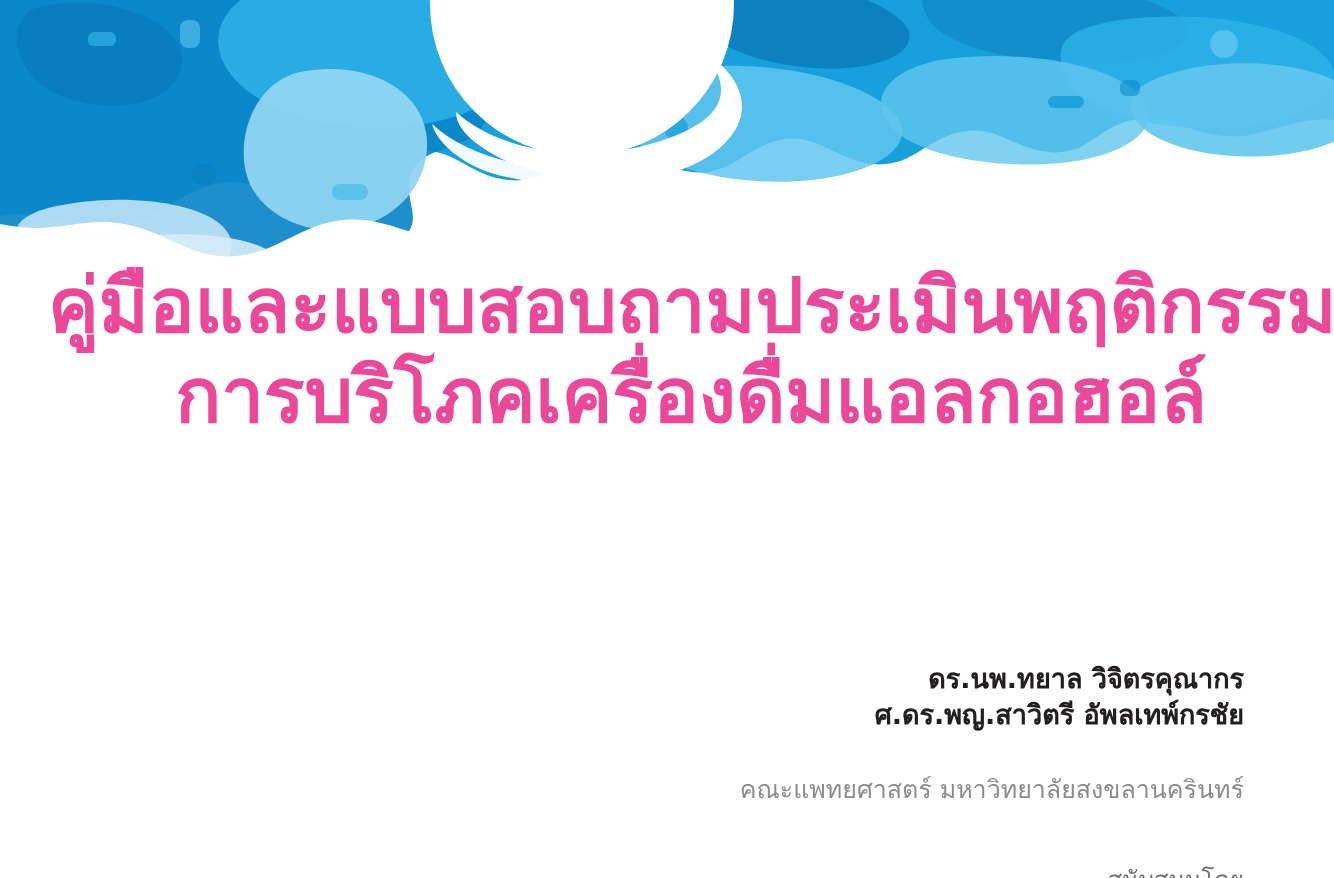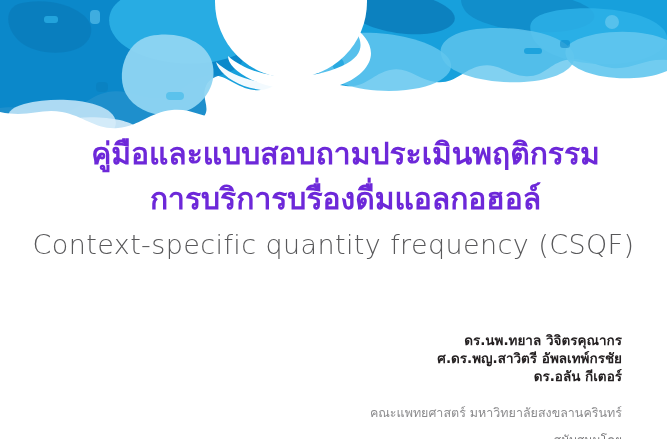--- a/index.html
+++ b/index.html
@@ -39,23 +39,23 @@
   .title-block {
     position: absolute;
     left: 0;
     top: 131px;
     width: 667px;
     text-align: center;
   }
   .title-line {
     font-family: "DejaVu Sans", sans-serif;
     font-weight: 700;
-    font-size: 30px;
+    font-size: 38px;
     line-height: 45px;
-    color: #6d28d9;
+    color: #ec4899;
     letter-spacing: 0px;
     white-space: nowrap;
     padding-left: 24px;
   }
 
   .subtitle {
     position: absolute;
     left: 0;
     top: 227px;
     width: 667px;
@@ -194,29 +194,27 @@
              C462,102 470,88 492,88 C514,88 524,100 546,98
              C568,96 578,82 600,82 C622,82 634,92 656,90
              C662,89 665,88 667,87 L667,140 L0,140 Z"></path>
 
       </g>
     </svg>
   </div>
 
   <div class="title-block">
     <div class="title-line">คู่มือและแบบสอบถามประเมินพฤติกรรม</div>
-    <div class="title-line">การบริการบรื่องดื่มแอลกอฮอล์</div>
-  </div>
-
-  <div class="subtitle">Context-specific quantity frequency (CSQF)</div>
+    <div class="title-line">การบริโภคเครื่องดื่มแอลกอฮอล์</div>
+  </div>
+
 
   <div class="authors">
     <div class="author-name">ดร.นพ.ทยาล  วิจิตรคุณากร</div>
     <div class="author-name">ศ.ดร.พญ.สาวิตรี อัพลเทพ์กรชัย</div>
-    <div class="author-name">ดร.อลัน กีเตอร์</div>
     <div class="affiliation">คณะแพทยศาสตร์ มหาวิทยาลัยสงขลานครินทร์</div>
   </div>
 
   <div class="bottom-clip">
     <span>สนับสนุนโดย</span>
   </div>
 
 </div>
 
 </body></html>

